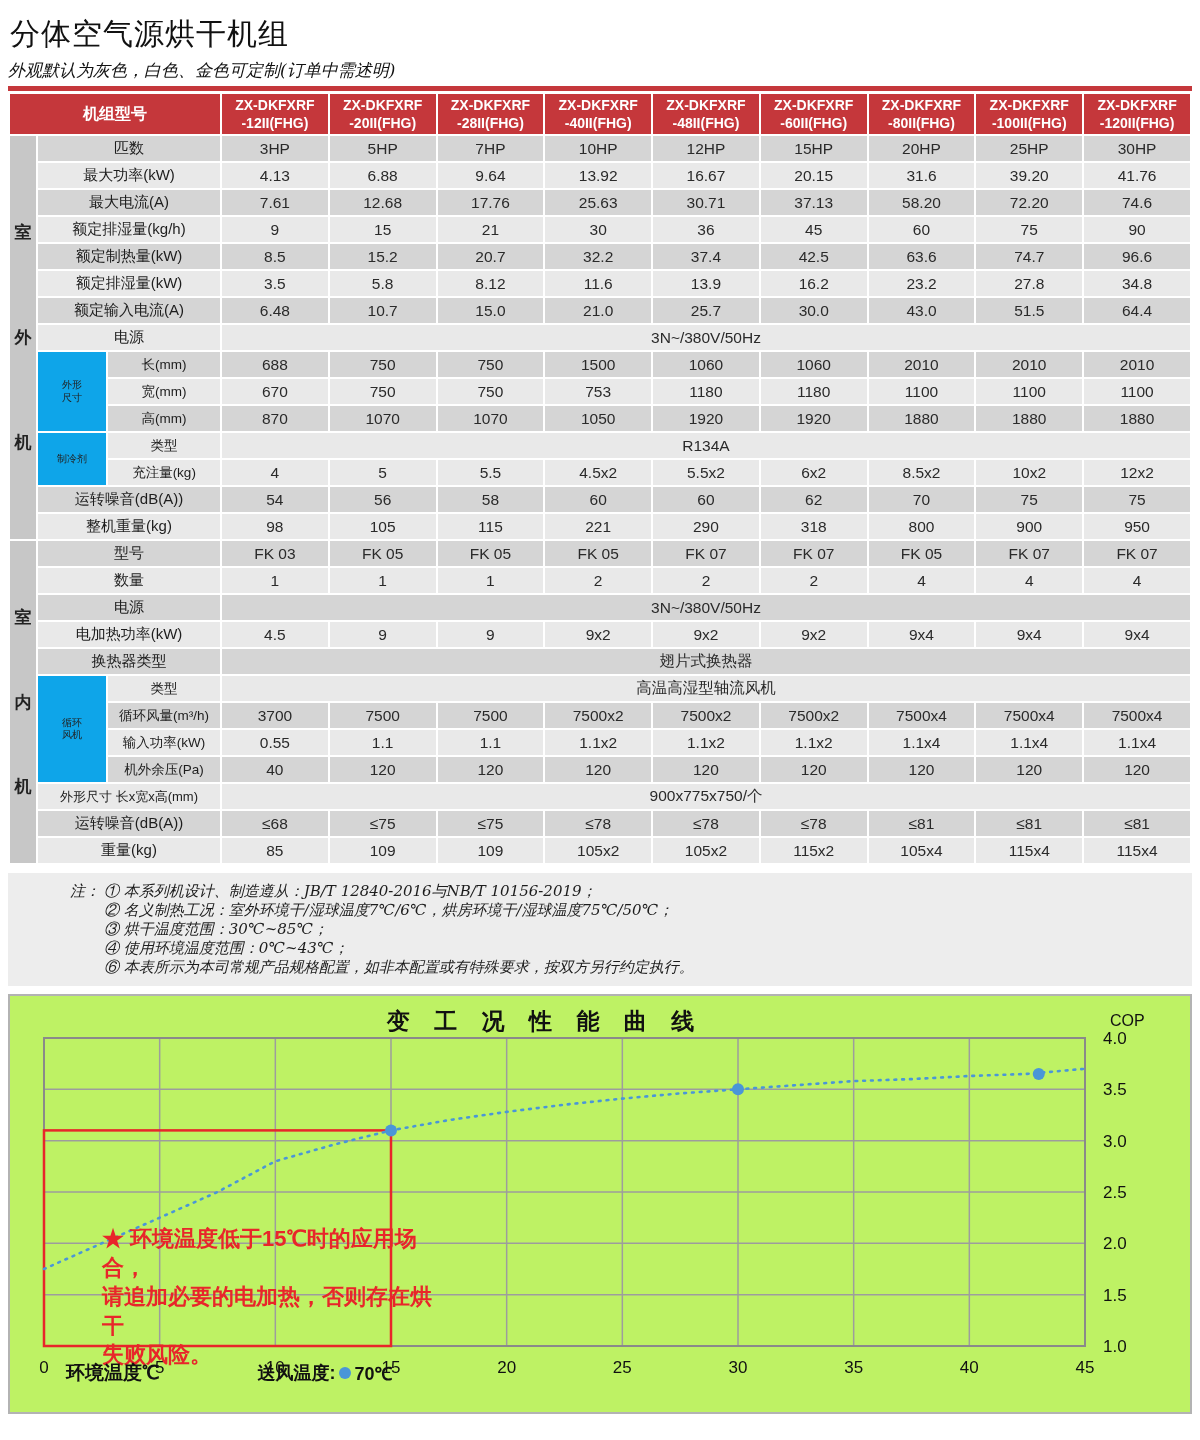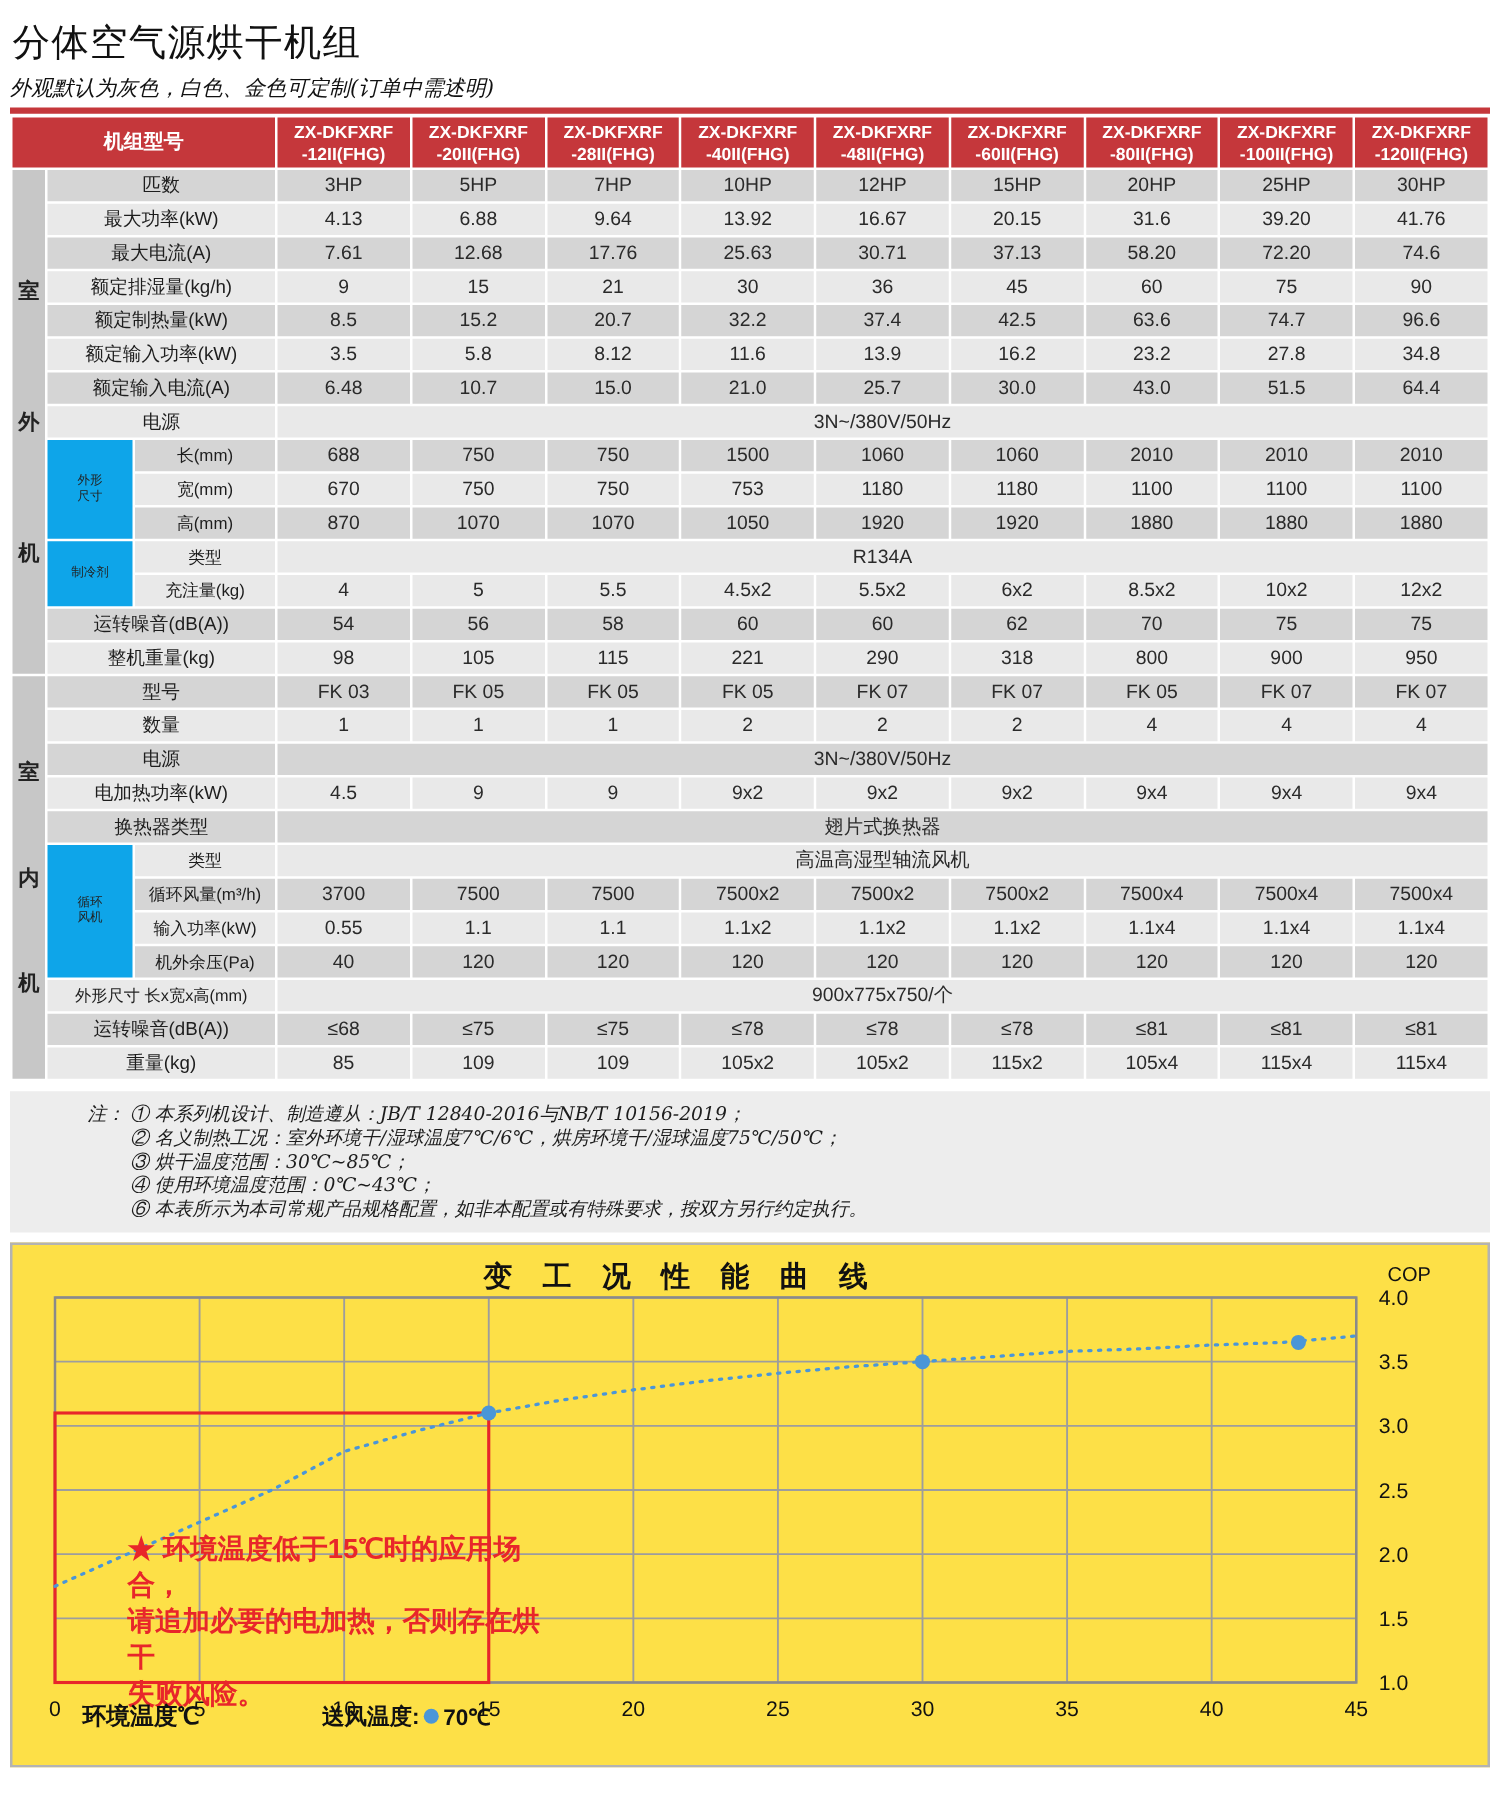--- a/index.html
+++ b/index.html
@@ -20,21 +20,21 @@
   td.side .vstack{display:flex;flex-direction:column;justify-content:space-evenly;align-items:center;font-size:17px;font-weight:bold;color:#222;}
   td.group{background:#0ea5e9;font-size:10px;color:#222;line-height:1.25;}
   td.rowlabel{font-size:15px;color:#1d1d1d;white-space:nowrap;}
   td.rowlabel.sub{font-size:13.5px;}
   td.rowlabel.small{font-size:13px;text-align:center;}
   td.val,td.span{font-size:15.5px;color:#2a2a2a;}
   
   .notes{background:#ededed;margin-top:8px;padding:9px 20px 9px 96px;font-family:"DejaVu Serif",serif;font-style:italic;font-size:15px;line-height:19px;color:#1c1c1c;position:relative;}
   .notes-prefix{position:absolute;left:62px;top:9px;}
   
-  .chart-panel{position:relative;margin-top:8px;height:420px;border:2px solid #b3b3b3;background:#fde047;box-sizing:border-box;}
+  .chart-panel{position:relative;margin-top:8px;height:420px;border:2px solid #b3b3b3;background:#bef264;box-sizing:border-box;}
   .chart-title{position:absolute;left:0;right:110px;top:10px;text-align:center;font-size:23px;font-weight:bold;letter-spacing:9px;color:#111;}
   .cop-label{position:absolute;left:1100px;top:16px;font-size:16px;color:#111;}
   .chart-svg{position:absolute;left:0;top:0;font-family:"Liberation Sans",sans-serif;}
   .annotation{position:absolute;left:92px;top:228px;width:330px;font-size:22px;line-height:1.32;color:#e8262a;font-weight:bold;}
   .legend-row{position:absolute;left:56px;top:364px;display:flex;align-items:center;}
   .xaxis-label{font-size:19px;font-weight:bold;color:#111;}
   .legend{margin-left:98px;font-size:18px;font-weight:bold;color:#111;display:flex;align-items:center;}
   .legend .dot{width:12px;height:12px;border-radius:50%;background:#4a96d8;display:inline-block;margin:0 4px 0 3px;}
 </style>
 </head>
@@ -164,21 +164,21 @@
           <td class="val dark">15.2</td>
           <td class="val dark">20.7</td>
           <td class="val dark">32.2</td>
           <td class="val dark">37.4</td>
           <td class="val dark">42.5</td>
           <td class="val dark">63.6</td>
           <td class="val dark">74.7</td>
           <td class="val dark">96.6</td>
         </tr>
         <tr>
-          <td colspan="2" class="rowlabel light">额定输入功率(kW)</td>
+          <td colspan="2" class="rowlabel light">额定排湿量(kW)</td>
           <td class="val light">3.5</td>
           <td class="val light">5.8</td>
           <td class="val light">8.12</td>
           <td class="val light">11.6</td>
           <td class="val light">13.9</td>
           <td class="val light">16.2</td>
           <td class="val light">23.2</td>
           <td class="val light">27.8</td>
           <td class="val light">34.8</td>
         </tr>

